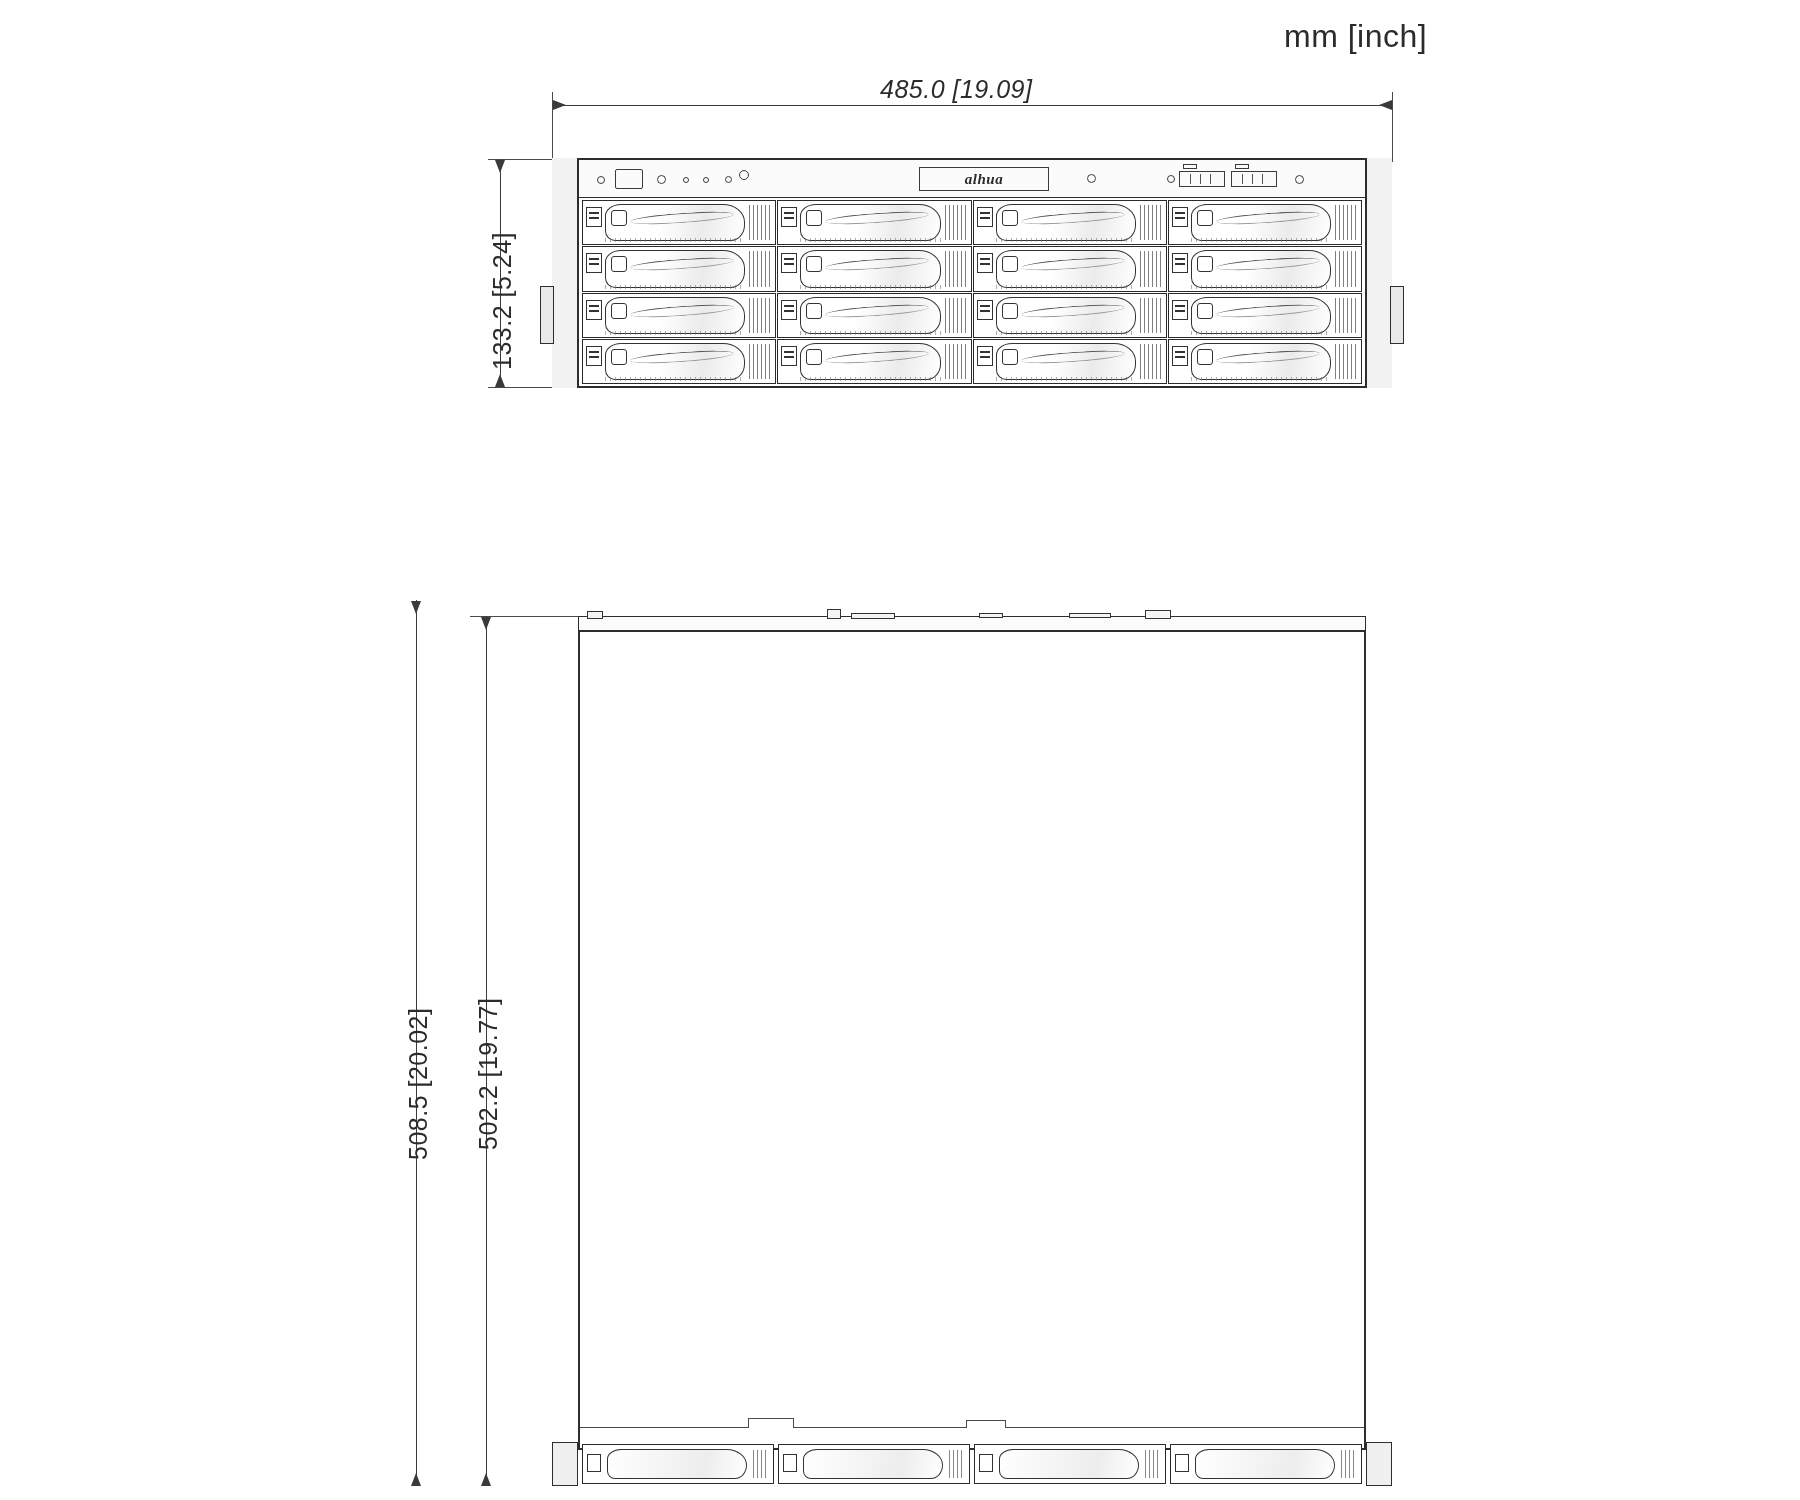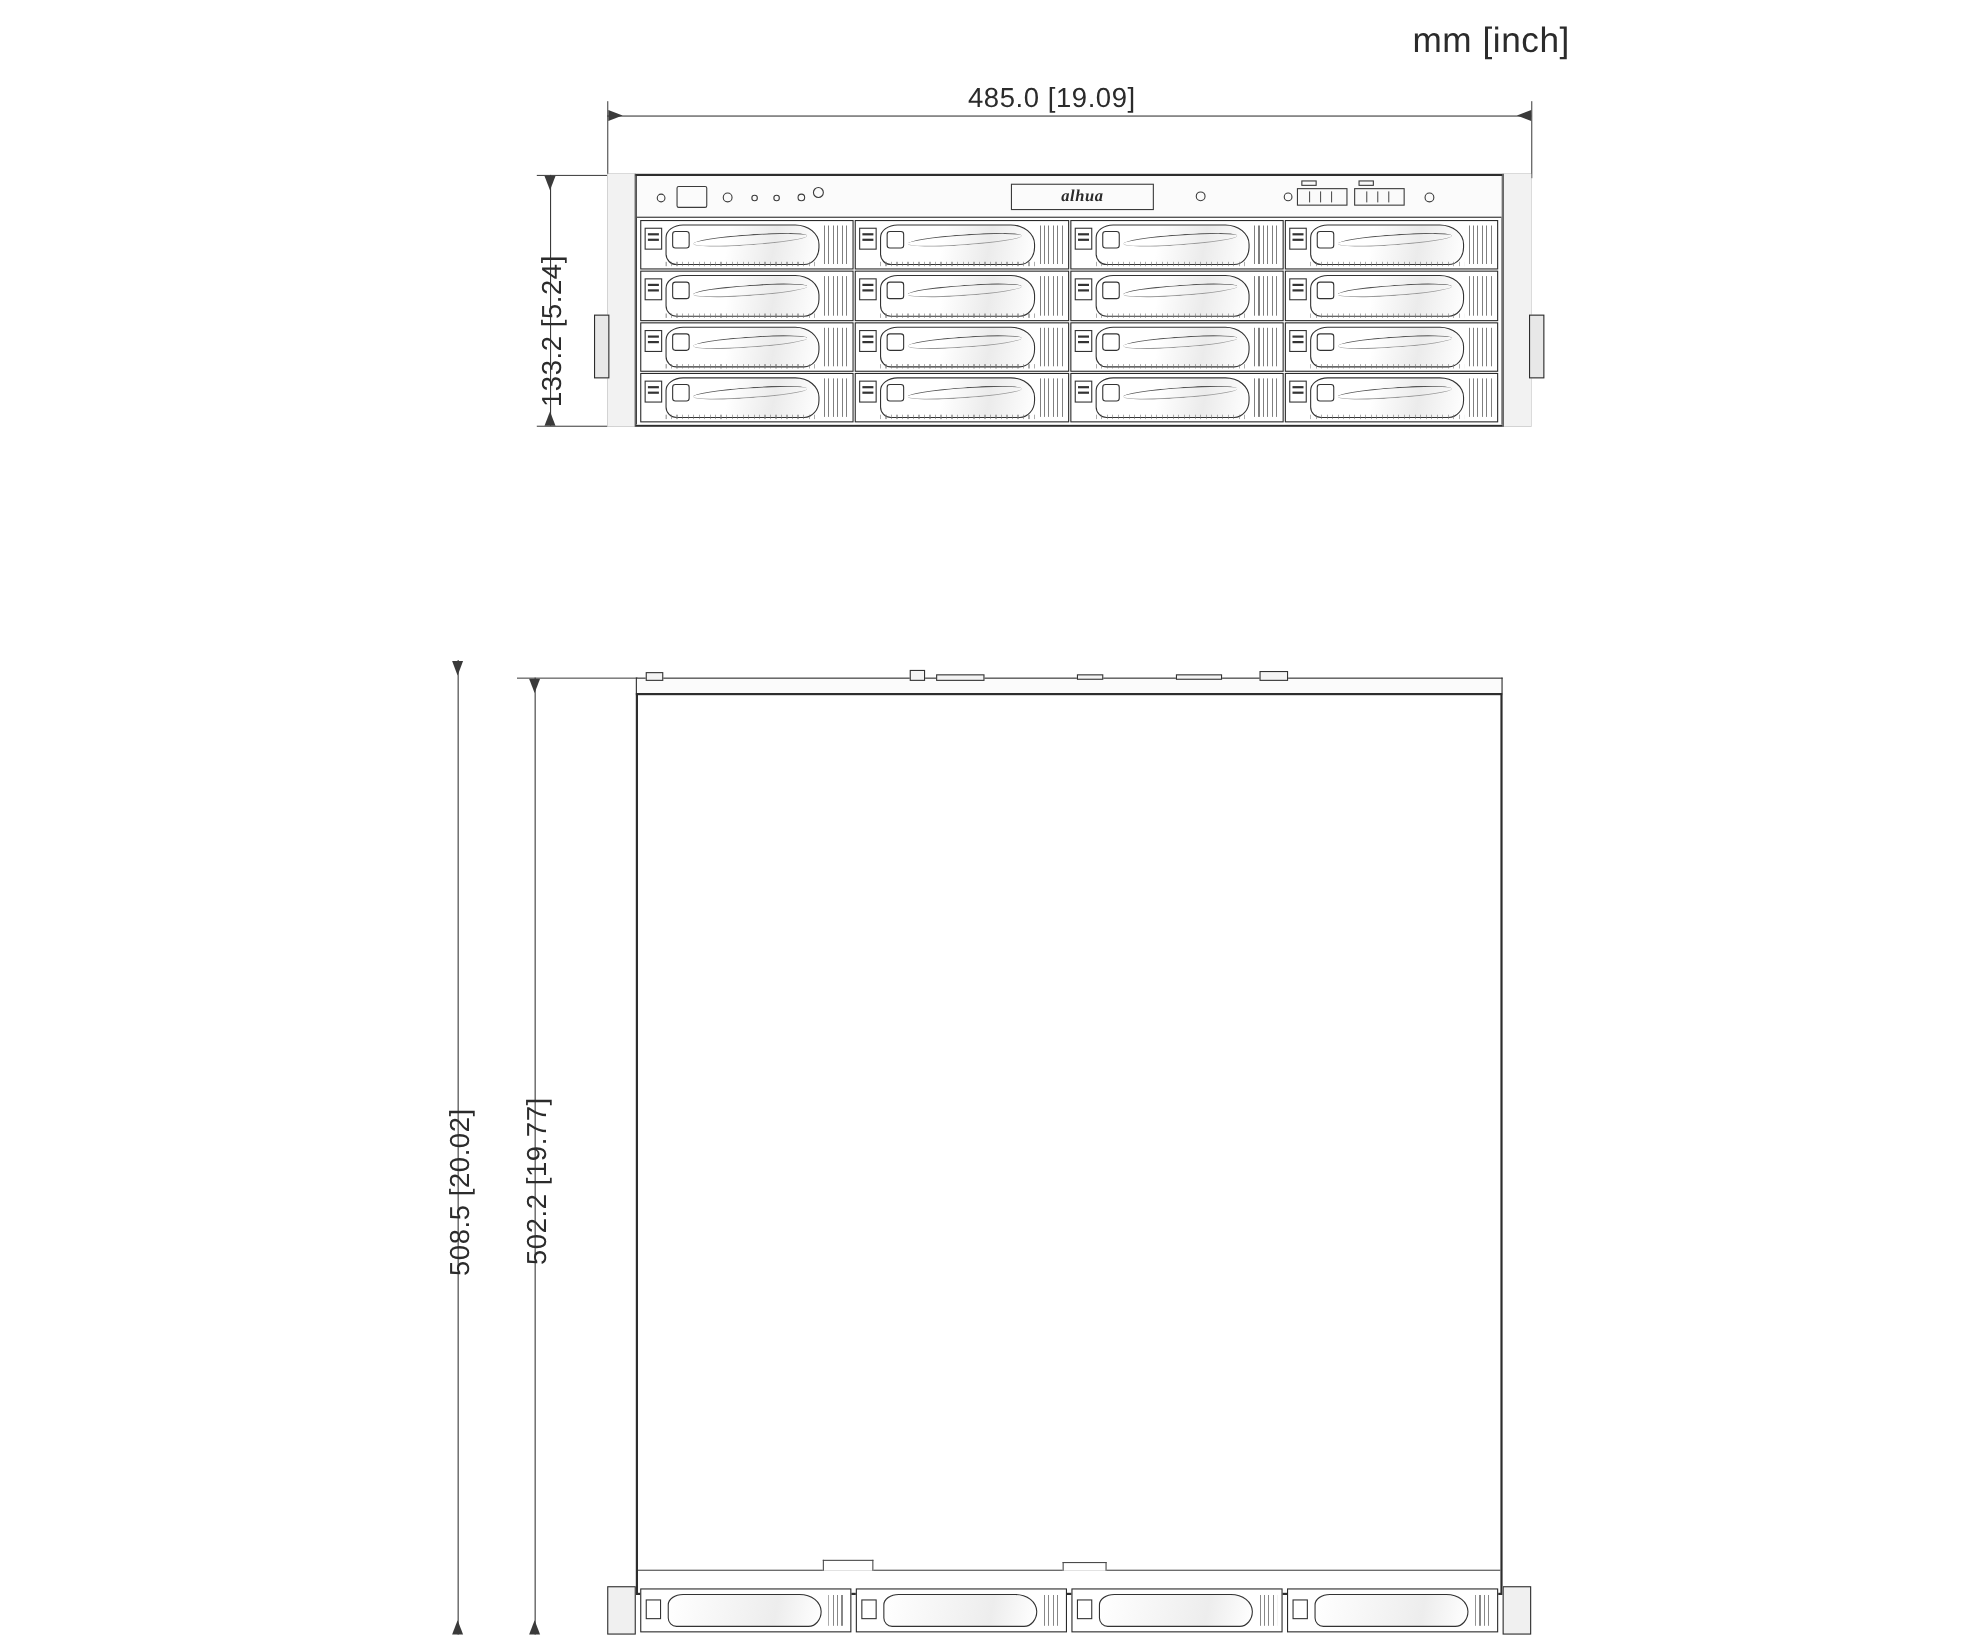--- a/index.html
+++ b/index.html
@@ -398,21 +398,21 @@
 
 <div class="stage">
 
   <div class="txt" style="left:1264px; top:18px; font-size:32px;margin-left:20px;">mm [inch]</div>
 
   <div class="ext-line-v" style="left:552px; top:92px; height:70px;"></div>
   <div class="ext-line-v" style="left:1392px; top:92px; height:70px;"></div>
   <div class="dim-line-h" style="left:552px; top:105px; width:840px;"></div>
   <div class="arrow right" style="left:553px; top:100px;"></div>
   <div class="arrow left" style="left:1379px; top:100px;"></div>
-  <div class="txt" style="left:880px; top:75px;">485.0  [19.09]</div>
+  <div class="txt" style="left:880px; top:75px;font-style:italic;">485.0  [19.09]</div>
 
   <div class="ext-line-h" style="left:488px; top:159px; width:70px;"></div>
   <div class="ext-line-h" style="left:488px; top:387px; width:70px;"></div>
   <div class="dim-line-v" style="left:500px; top:159px; height:228px;"></div>
   <div class="arrow down" style="left:495px; top:160px;"></div>
   <div class="arrow up" style="left:495px; top:374px;"></div>
   <div class="txt vert" style="left:488px; top:370px;">133.2  [5.24]</div>
 
   <div class="front-view">
     <div class="chassis-outer"></div>

